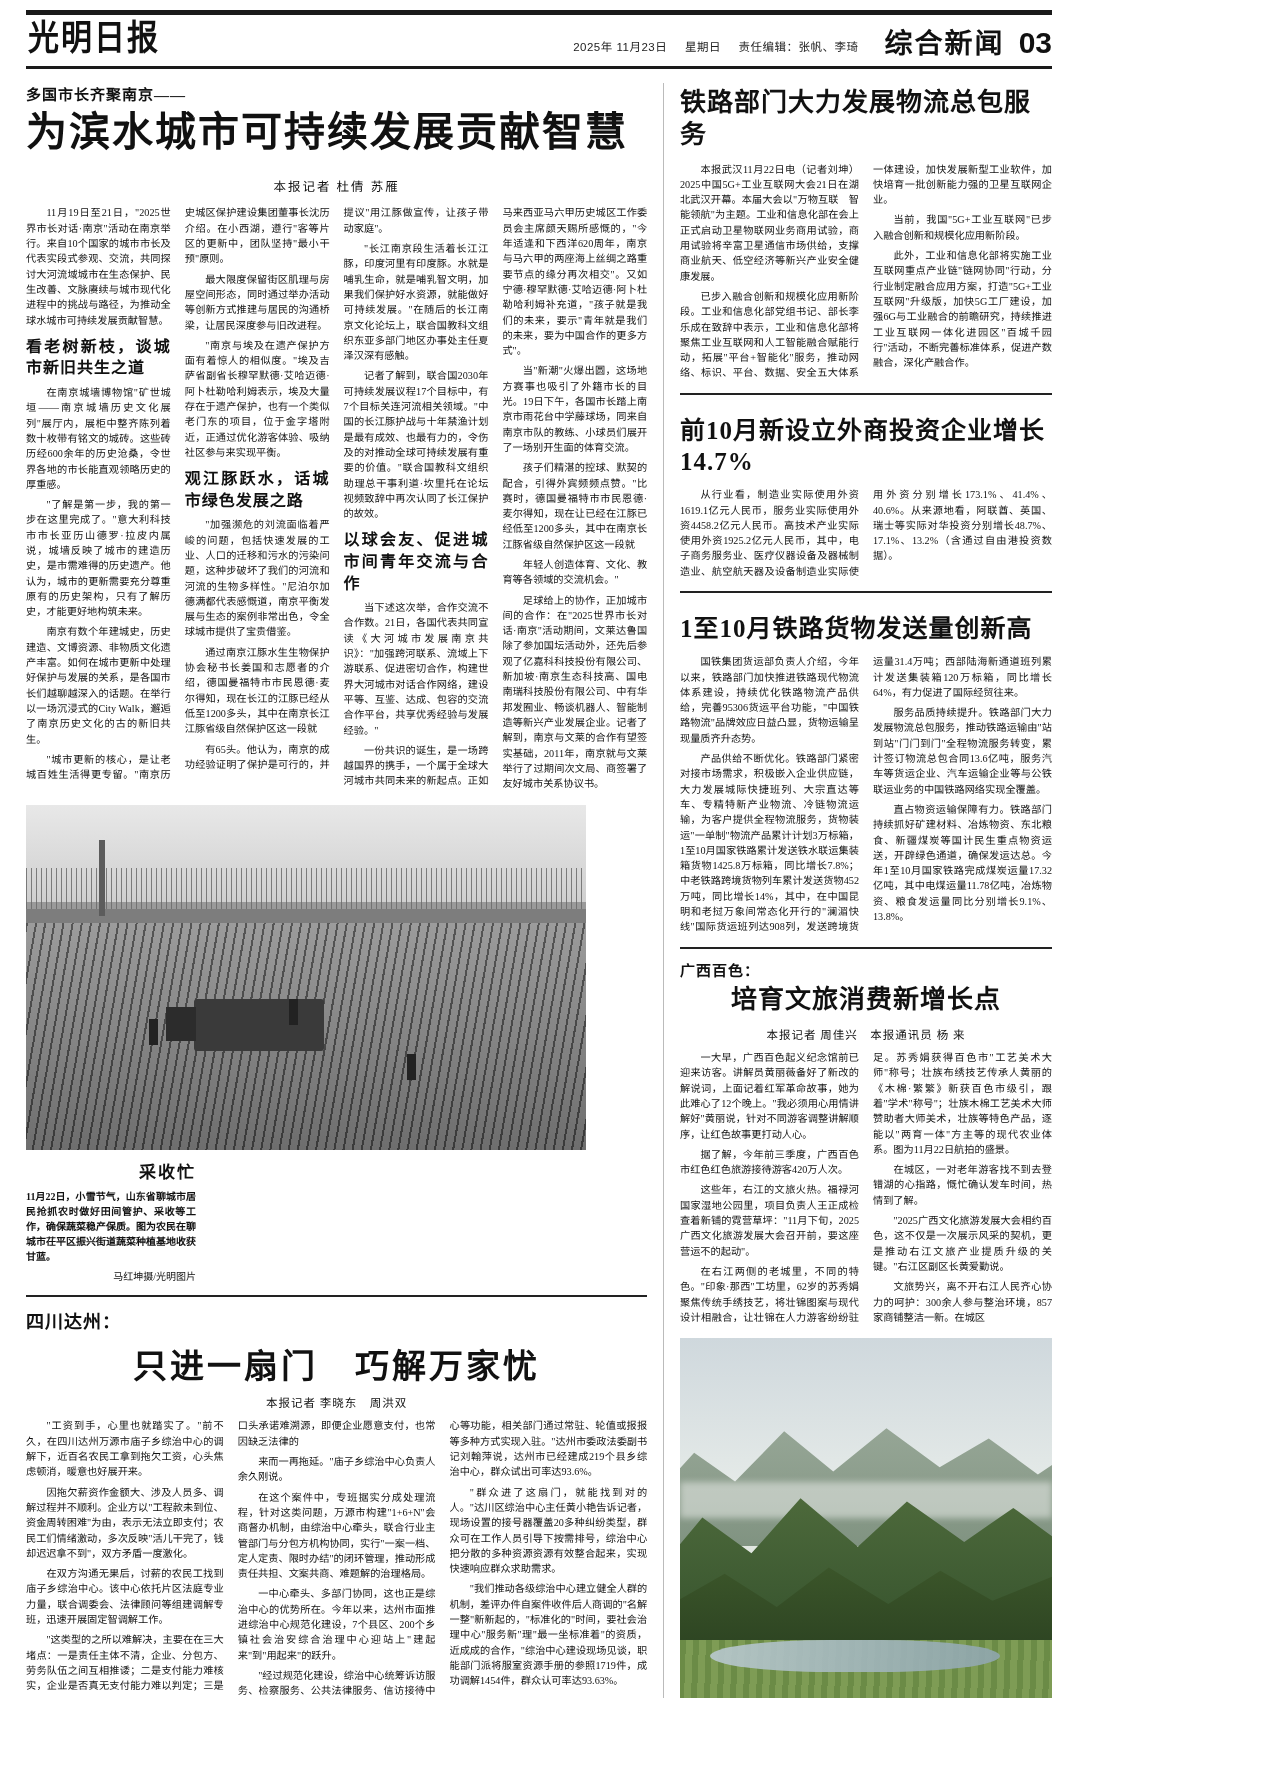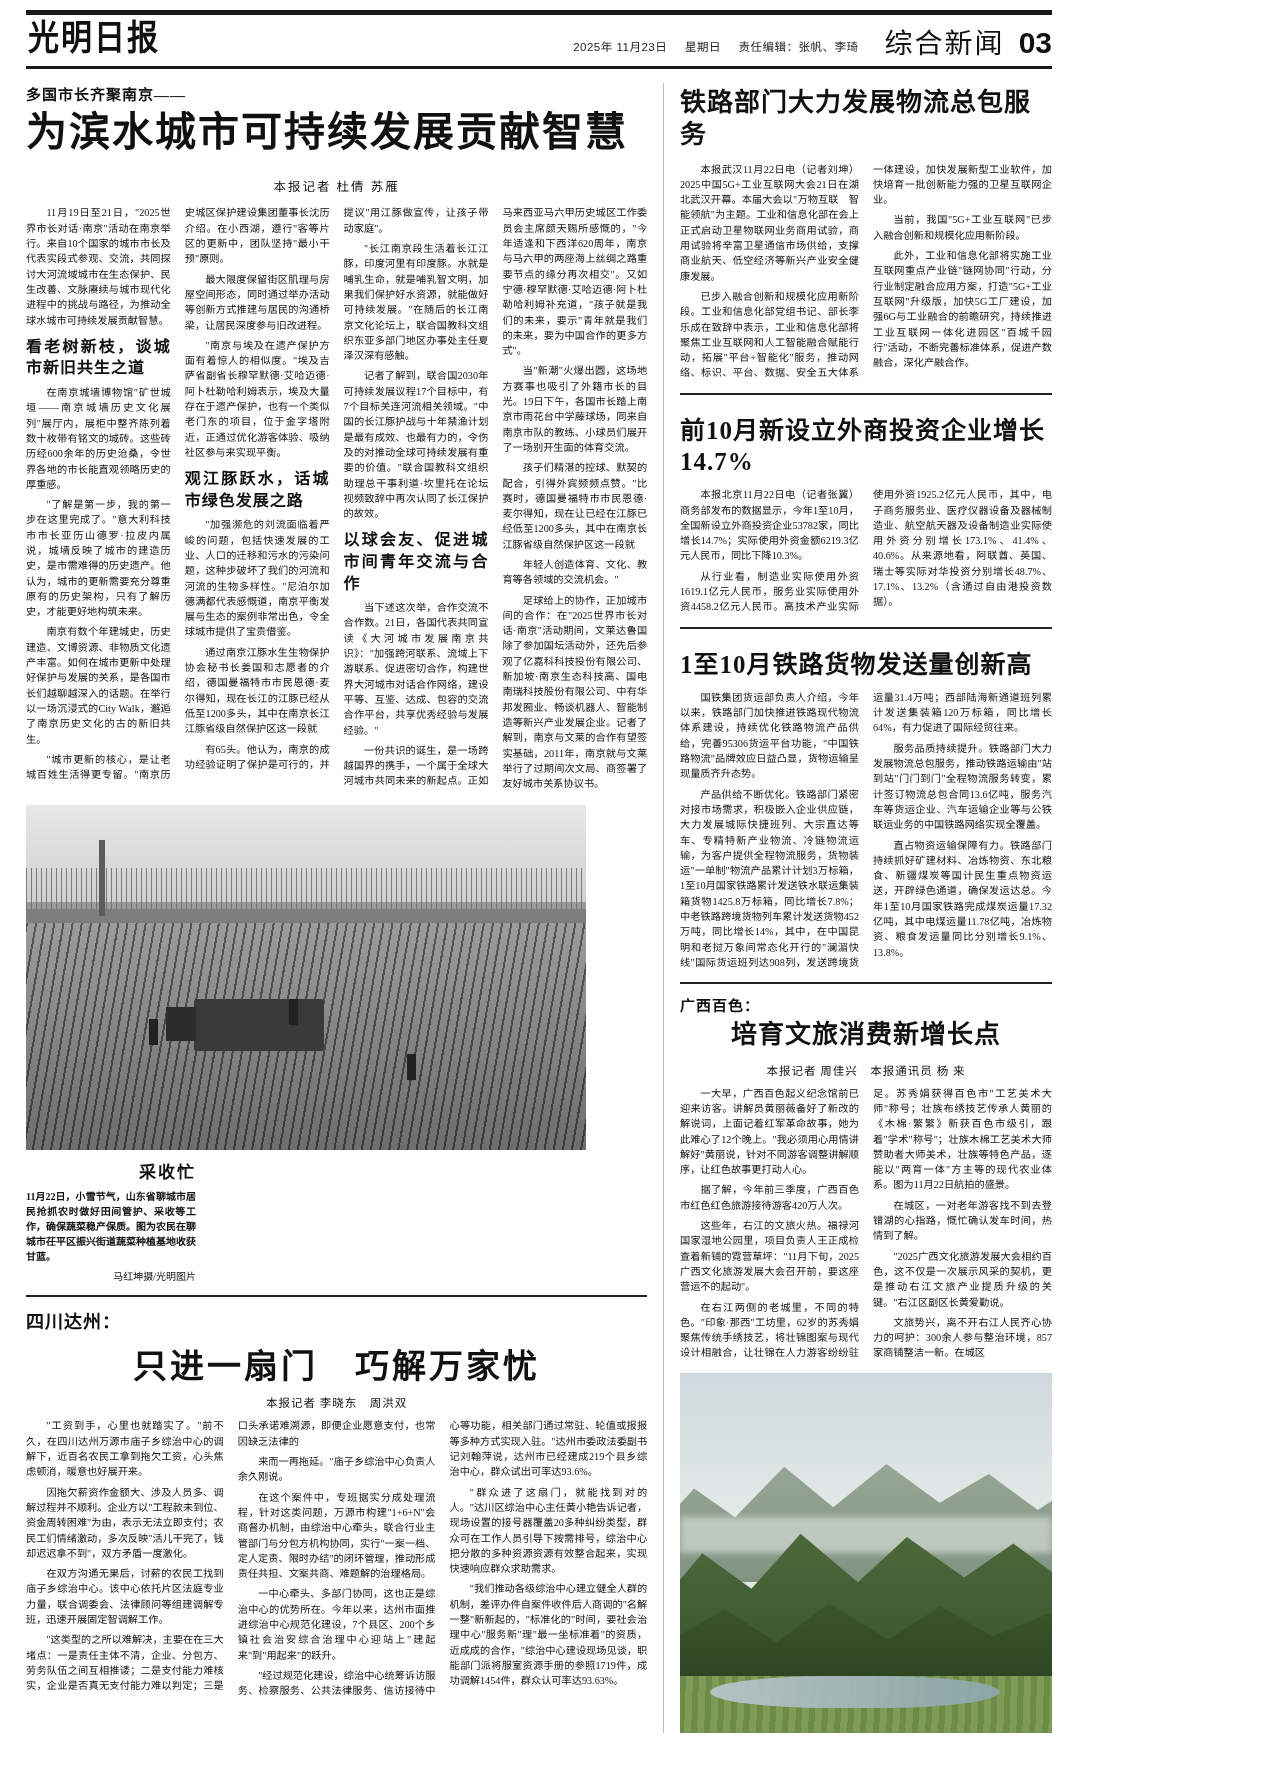--- a/index.html
+++ b/index.html
@@ -34,21 +34,21 @@
     transform-origin:bottom left;
   }
   .masthead-center {
     flex:1; text-align:right; padding-right:26px; padding-bottom:6px;
     font-family:"Liberation Sans", sans-serif;
     font-size:11.5px; color:#222; letter-spacing:0.5px;
   }
   .masthead-center span { margin-left:14px; }
   .masthead-right { display:flex; align-items:flex-end; gap:14px; padding-bottom:2px;}
   .section-title {
-    font-size:28px; font-weight:normal; letter-spacing:2px;
+    font-size:28px; font-weight:bold; letter-spacing:2px;
     color:#111; line-height:1;
     font-family:"Liberation Serif", serif;
   }
   .page-num { font-size:30px; font-weight:bold; font-family:"Liberation Sans", sans-serif; line-height:1; }
 
   
   .content { display:flex; gap:16px; margin-top:14px; }
   .col-left { width:800px; }
   .col-right { width:382px; }
   .vdiv { width:1px; background:#bbb; }
@@ -223,21 +223,20 @@
         <p>本报武汉11月22日电（记者刘坤）2025中国5G+工业互联网大会21日在湖北武汉开幕。本届大会以"万物互联　智能领航"为主题。工业和信息化部在会上正式启动卫星物联网业务商用试验，商用试验将辛富卫星通信市场供给，支撑商业航天、低空经济等新兴产业安全健康发展。</p>
         <p>已步入融合创新和规模化应用新阶段。工业和信息化部党组书记、部长李乐成在致辞中表示，工业和信息化部将聚焦工业互联网和人工智能融合赋能行动，拓展"平台+智能化"服务，推动网络、标识、平台、数据、安全五大体系一体建设，加快发展新型工业软件，加快培育一批创新能力强的卫星互联网企业。</p>
         <p>当前，我国"5G+工业互联网"已步入融合创新和规模化应用新阶段。</p>
         <p>此外，工业和信息化部将实施工业互联网重点产业链"链网协同"行动，分行业制定融合应用方案，打造"5G+工业互联网"升级版，加快5G工厂建设，加强6G与工业融合的前瞻研究，持续推进工业互联网一体化进园区"百城千园行"活动，不断完善标准体系，促进产数融合，深化产融合作。</p>
       </div>
 
       <hr class="hr-black">
 
       <div class="r-head-sm">前10月新设立外商投资企业增长14.7%</div>
       <div class="cols2">
-        <p>本报北京11月22日电（记者张翼）商务部发布的数据显示，今年1至10月，全国新设立外商投资企业53782家，同比增长14.7%；实际使用外资金额6219.3亿元人民币，同比下降10.3%。</p>
         <p>从行业看，制造业实际使用外资1619.1亿元人民币，服务业实际使用外资4458.2亿元人民币。高技术产业实际使用外资1925.2亿元人民币，其中，电子商务服务业、医疗仪器设备及器械制造业、航空航天器及设备制造业实际使用外资分别增长173.1%、41.4%、40.6%。从来源地看，阿联酋、英国、瑞士等实际对华投资分别增长48.7%、17.1%、13.2%（含通过自由港投资数据）。</p>
       </div>
 
       <hr class="hr-black">
 
       <div class="r-head-sm">1至10月铁路货物发送量创新高</div>
       <div class="cols2">
         <p>国铁集团货运部负责人介绍，今年以来，铁路部门加快推进铁路现代物流体系建设，持续优化铁路物流产品供给，完善95306货运平台功能，"中国铁路物流"品牌效应日益凸显，货物运输呈现量质齐升态势。</p>
         <p>产品供给不断优化。铁路部门紧密对接市场需求，积极嵌入企业供应链，大力发展城际快捷班列、大宗直达等车、专精特新产业物流、冷链物流运输，为客户提供全程物流服务，货物装运"一单制"物流产品累计计划3万标箱，1至10月国家铁路累计发送铁水联运集装箱货物1425.8万标箱，同比增长7.8%；中老铁路跨境货物列车累计发送货物452万吨，同比增长14%，其中，在中国昆明和老挝万象间常态化开行的"澜湄快线"国际货运班列达908列，发送跨境货运量31.4万吨；西部陆海新通道班列累计发送集装箱120万标箱，同比增长64%，有力促进了国际经贸往来。</p>
         <p>服务品质持续提升。铁路部门大力发展物流总包服务，推动铁路运输由"站到站"门门到门"全程物流服务转变，累计签订物流总包合同13.6亿吨，服务汽车等货运企业、汽车运输企业等与公铁联运业务的中国铁路网络实现全覆盖。</p>

